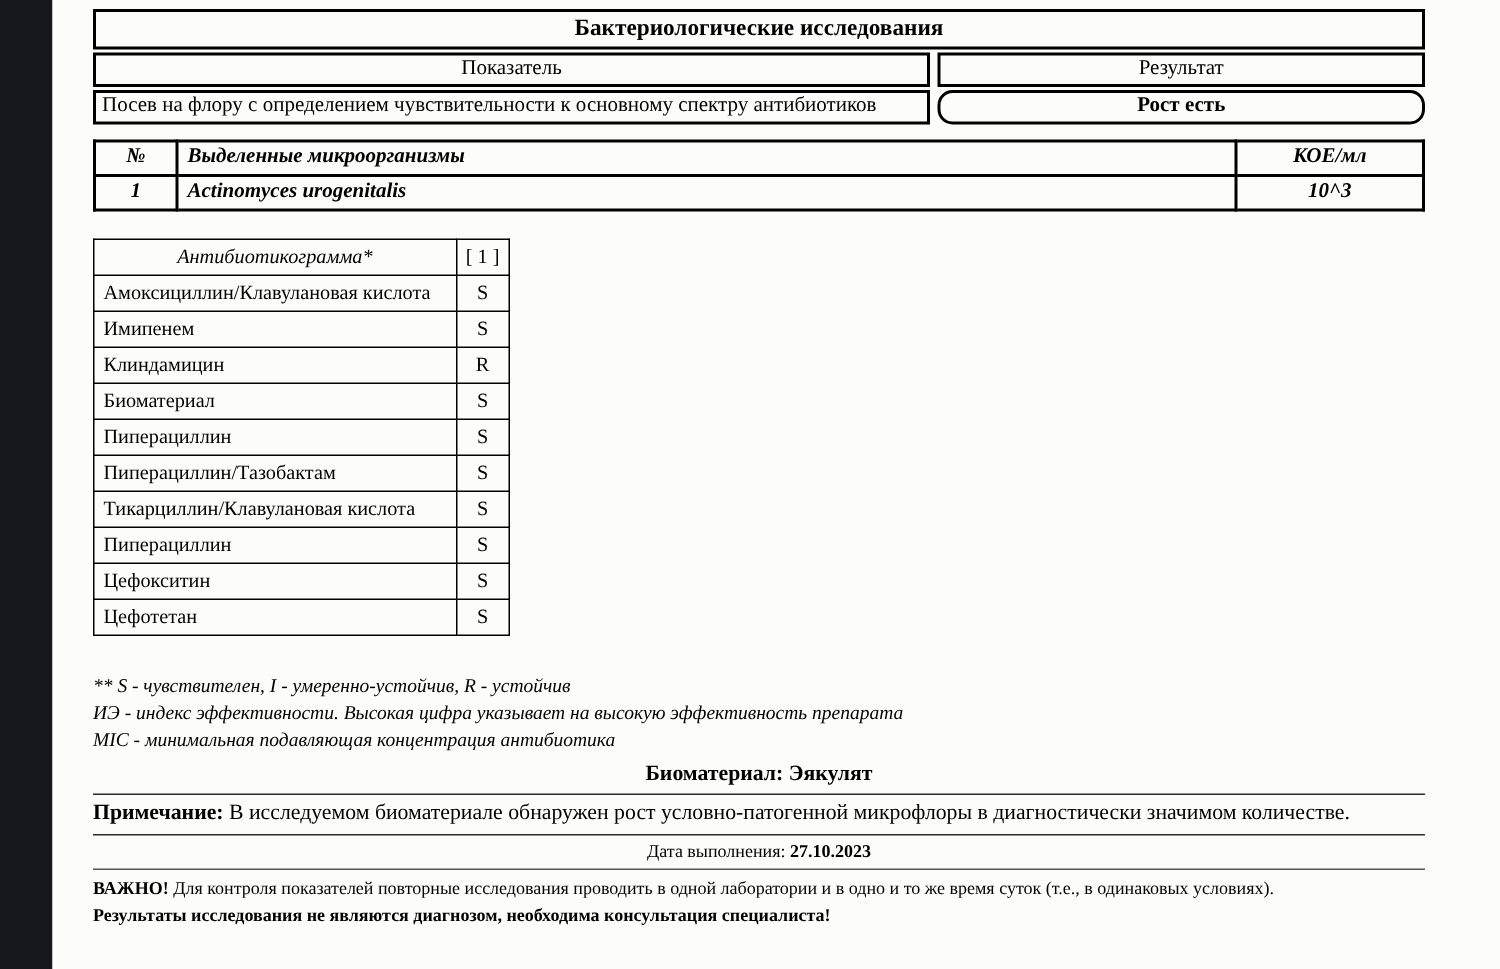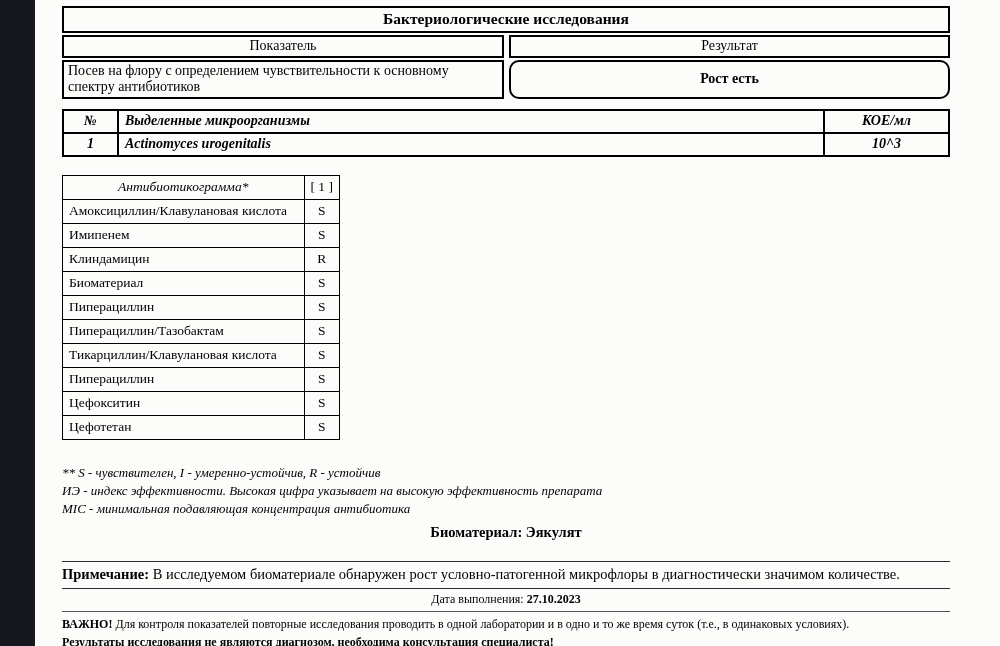--- a/index.html
+++ b/index.html
@@ -34,21 +34,21 @@
 
   
   .t1 { margin-top:2px; }
   .t1 .row { display:flex; gap:5px; margin-top:2px; }
   .t1 .cell {
     border:2px solid #000;
     font-size:14px;
     padding:1px 4px 2px 4px;
     display:flex; align-items:center;
   }
-  .t1 .cell.left  { width:442px; }
+  .t1 .cell.left  { width:558px; }
   .t1 .cell.right { flex:1; justify-content:center; }
   .t1 .cell.center { justify-content:center; }
 
   
   table { border-collapse:collapse; }
   .t2 { margin-top:10px; width:100%; }
   .t2 th, .t2 td {
     border:2px solid #000;
     font-size:14px;
     font-weight:bold;
@@ -73,21 +73,21 @@
   .t3 td.abx-val   { text-align:center; }
 
   
   .footnotes { margin-top:24px; font-style:italic; font-size:13px; line-height:18px; }
 
   
   .biomaterial { margin-top:6px; text-align:center; font-weight:bold; font-size:14.5px; }
 
   
   .note-block {
-    margin-top:20px;
+    margin-top:4px;
     border-top:1.5px solid #2a2a2a;
     border-bottom:1.5px solid #2a2a2a;
     font-size:14.5px;
     line-height:19px;
     padding:3px 0 4px 0;
   }
 
   
   .date-row {
     text-align:center;

